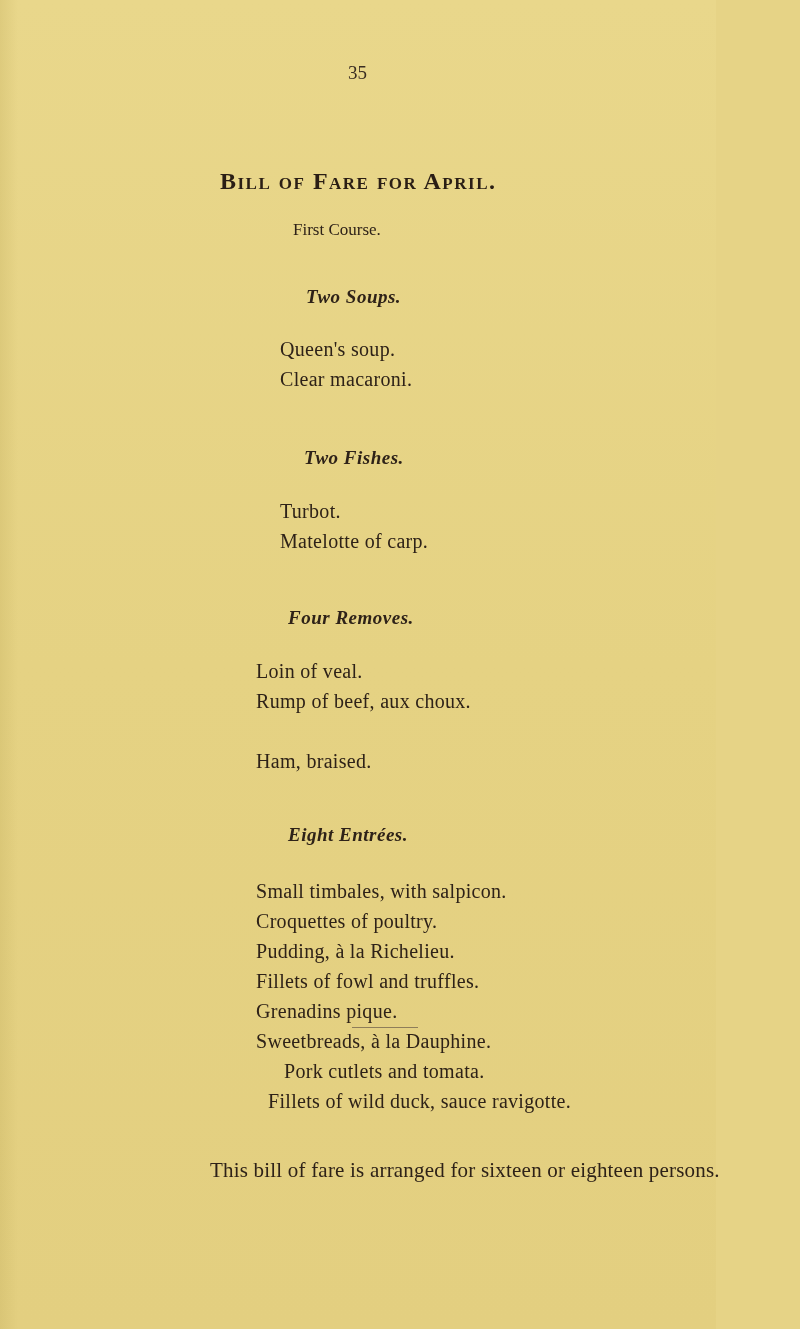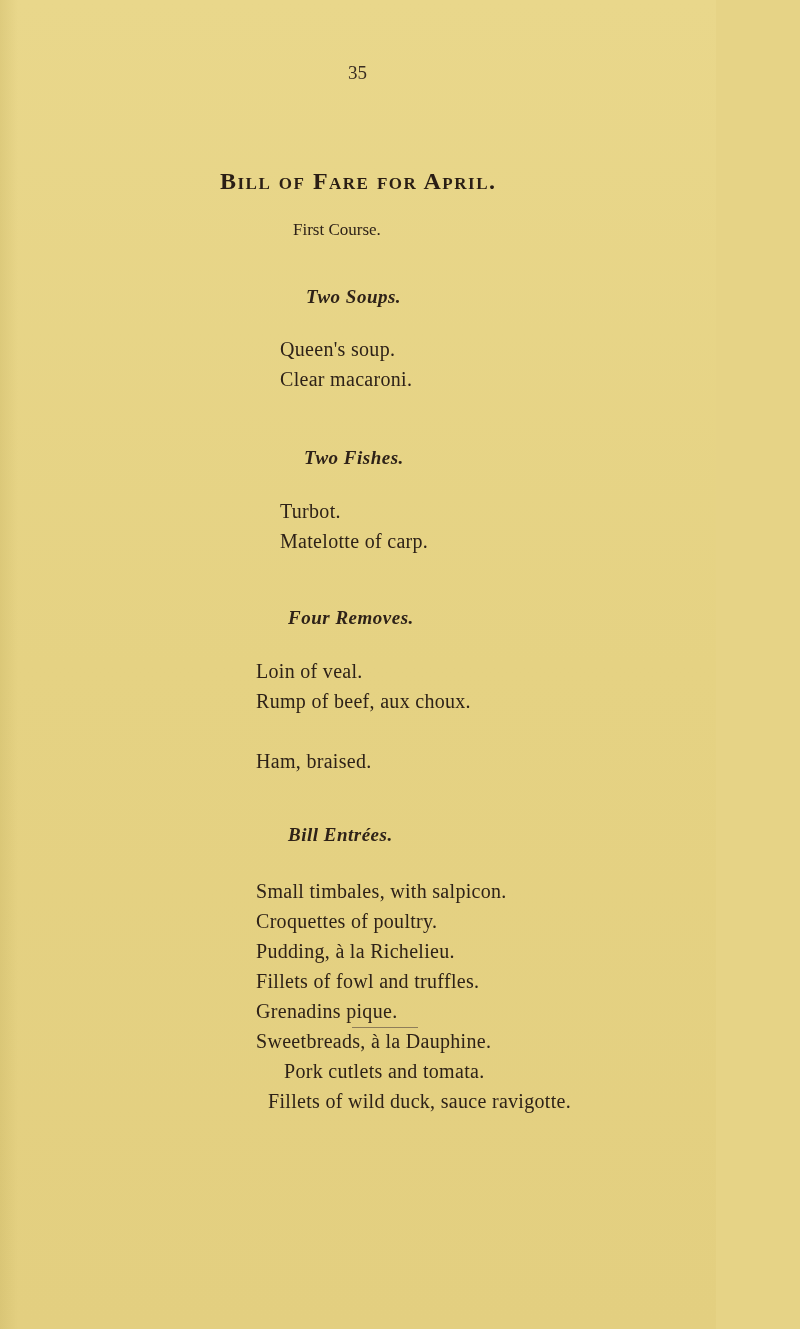--- a/index.html
+++ b/index.html
@@ -80,25 +80,26 @@
 
   <div class="abs section-heading" style="left:304px; top:447px;">Two Fishes.</div>
   <div class="abs item" style="left:280px; top:500px;">Turbot.</div>
   <div class="abs item" style="left:280px; top:530px;">Matelotte of carp.</div>
 
   <div class="abs section-heading" style="left:288px; top:607px;">Four Removes.</div>
   <div class="abs item" style="left:256px; top:660px;">Loin of veal.</div>
   <div class="abs item" style="left:256px; top:690px;">Rump of beef, aux choux.</div>
   <div class="abs item" style="left:256px; top:750px;">Ham, braised.</div>
 
-  <div class="abs section-heading" style="left:288px; top:824px;">Bill Entrées.</div>
+  <div class="abs section-heading" style="left:288px; top:824px;">Eight Entrées.</div>
   <div class="abs item" style="left:256px; top:880px;">Small timbales, with salpicon.</div>
   <div class="abs item" style="left:256px; top:910px;">Croquettes of poultry.</div>
   <div class="abs item" style="left:256px; top:940px;">Pudding, à la Richelieu.</div>
   <div class="abs item" style="left:256px; top:970px;">Fillets of fowl and truffles.</div>
   <div class="abs item" style="left:256px; top:1000px;">Grenadins pique.</div>
   <div class="dash" style="left:352px; top:1027px; width:66px;"></div>
   <div class="abs item" style="left:256px; top:1030px;">Sweetbreads, à la Dauphine.</div>
   <div class="abs item" style="left:256px; top:1060px;margin-left:28px;">Pork cutlets and tomata.</div>
   <div class="abs item" style="left:256px; top:1090px;margin-left:12px;">Fillets of wild duck, sauce ravigotte.</div>
 
+  <div class="abs footer-note">This bill of fare is arranged for sixteen or eighteen persons.</div>
 
 </div>
 
 </body></html>

